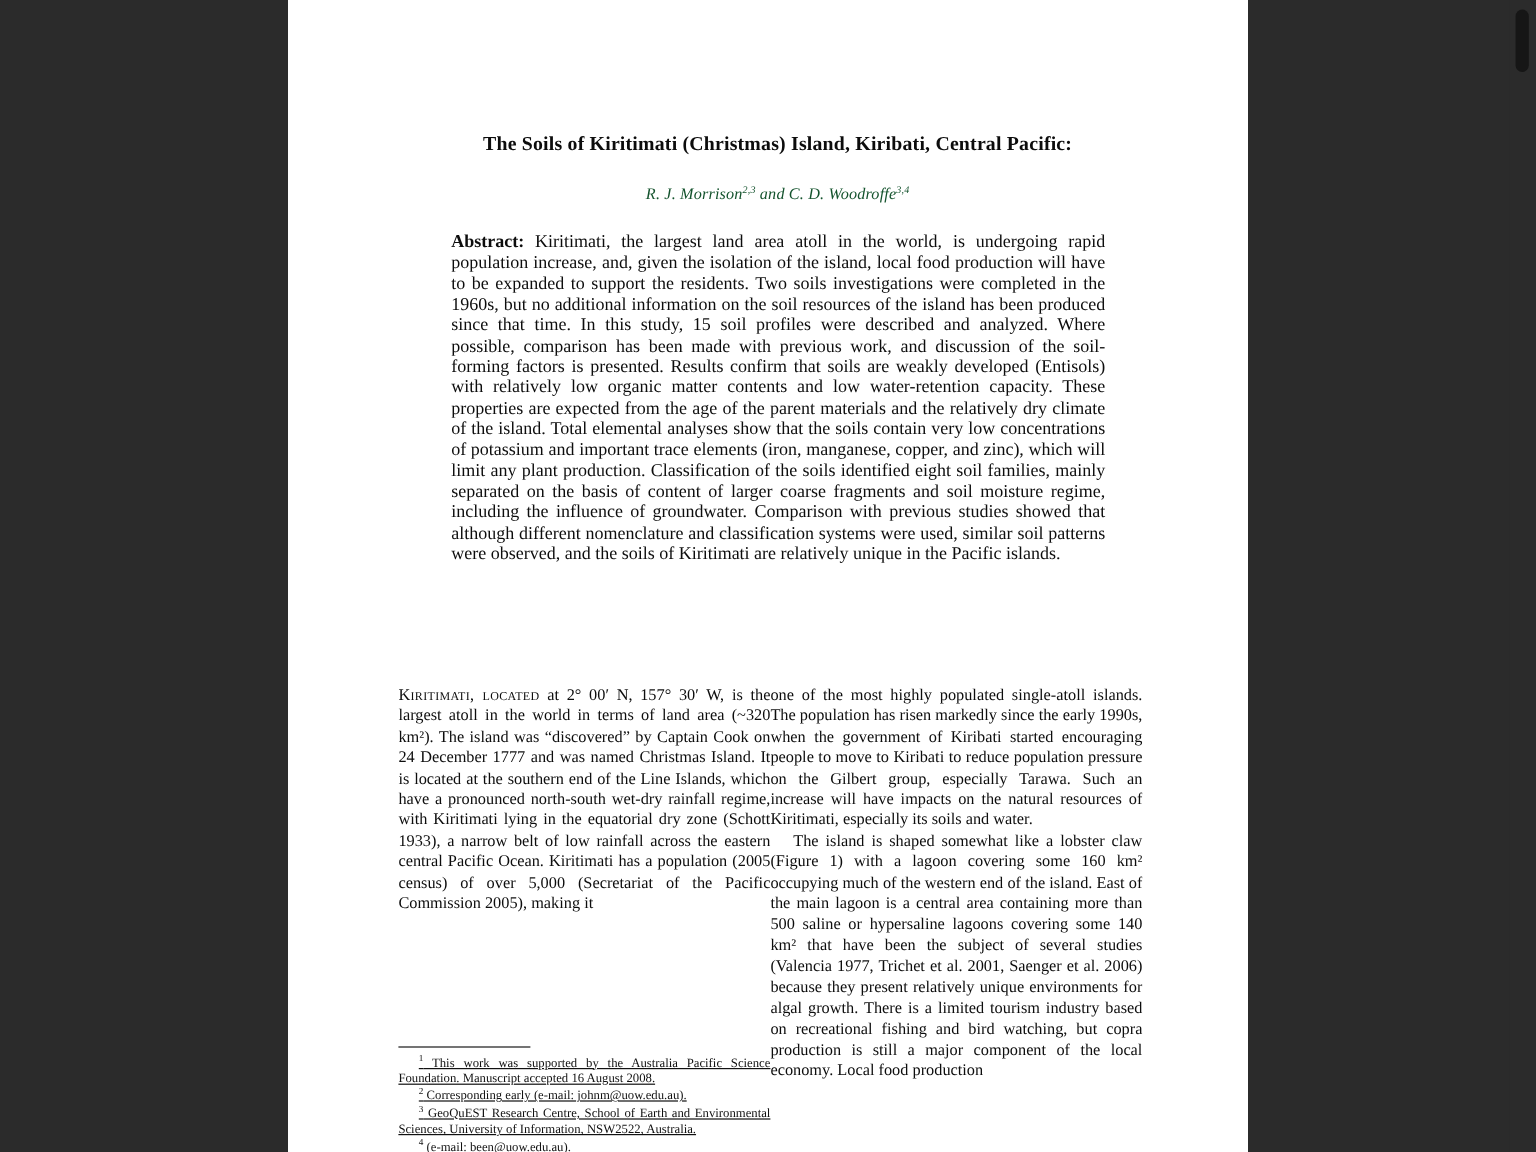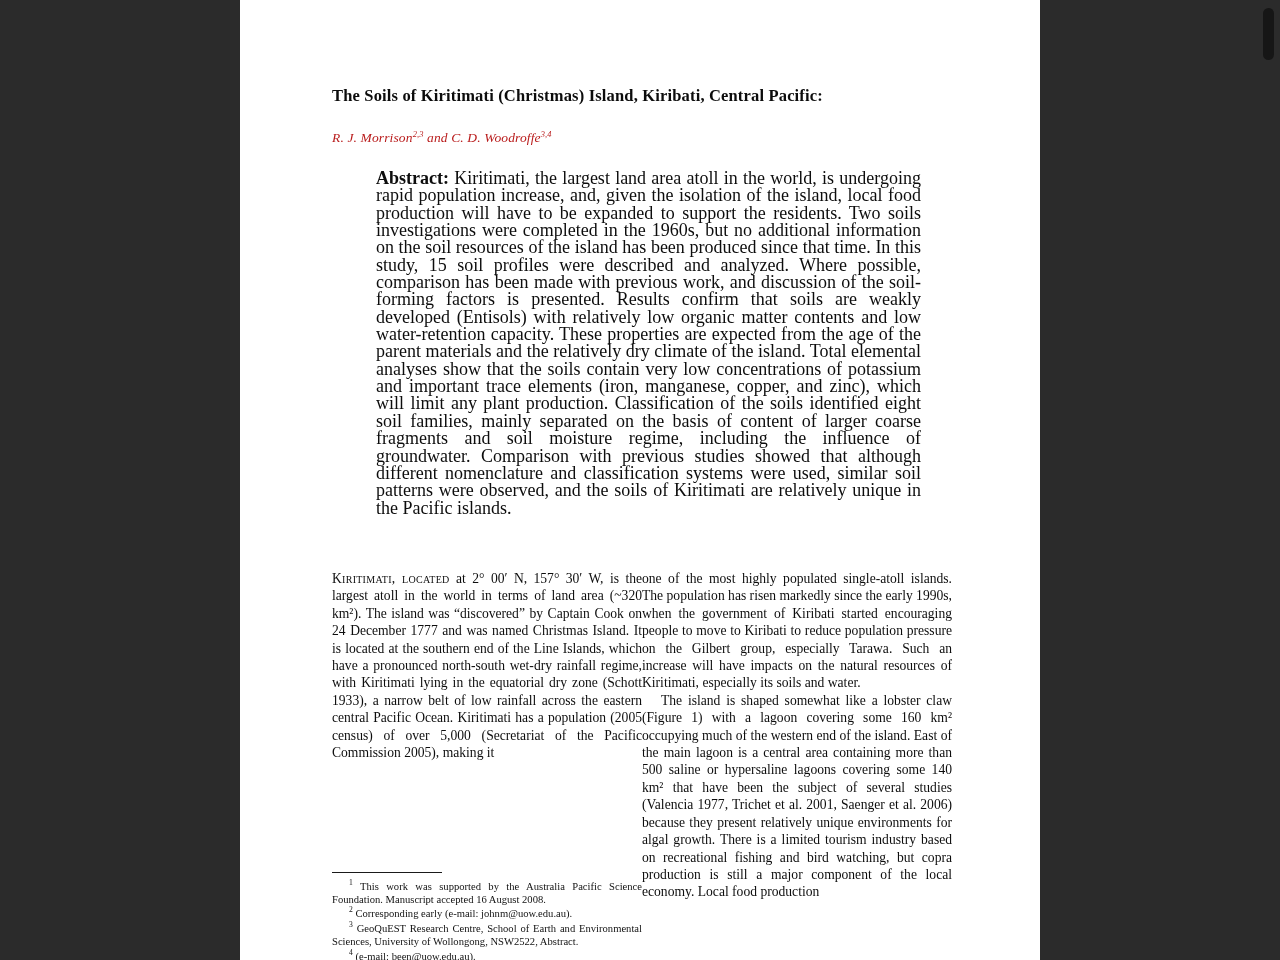--- a/index.html
+++ b/index.html
@@ -54,22 +54,22 @@
   .page-inner {
     position: absolute;
     left: 92px;
     top: 0;
     width: 632px;
     height: 960px;
   }
 
   
   .title-block {
-    padding-top: 84px;
-    text-align: left;
+    padding-top: 108px;
+    text-align: center;
   }
   .doc-title {
     font-size: 16.5px;
     font-weight: bold;
     line-height: 24px;
     letter-spacing: 0.01em;
     color: #0c0c0c;
     margin: 0;
   }
   .doc-title .title-line {
@@ -78,29 +78,29 @@
   sup {
     font-size: 0.62em;
     vertical-align: super;
     line-height: 0;
   }
 
   .authors {
     margin-top: 22px;
     font-style: italic;
     font-size: 13.5px;
-    color: #b91c1c;
+    color: #14532d;
     letter-spacing: 0.01em;
   }
 
   
   .abstract {
     margin: 24px 4px 0 44px;
     width: 545px;
-    font-size: 18px;
+    font-size: 15px;
     line-height: 17.35px;
     text-align: justify;
     text-justify: inter-word;
     color: #0d0d0d;
     hyphens: manual;
   }
   .abstract b {
     font-weight: bold;
   }
 
@@ -152,20 +152,21 @@
   }
   .footnotes p {
     margin: 0 0 1px 0;
     font-size: 10.6px;
     line-height: 13.4px;
     text-align: justify;
     color: #111;
   }
   .footnotes p.fn-indent {
     text-indent: 17px;
+    text-decoration: underline;
   }
   .footnotes sup {
     font-size: 0.72em;
   }
 
   .col-right {
     overflow: hidden;
     height: 394px;
   }
 </style>
@@ -194,21 +195,21 @@
             <p><span class="smallcaps">Kiritimati, located</span><span> at 2° 00′ N, 157° 30′ W, is the largest atoll in the world in terms of land area (~320 km²). The island was “discovered” by Captain Cook on 24 December 1777 and was named Christmas Island. It is located at the southern end of the Line Islands, which have a pronounced north-south wet-dry rainfall regime, with Kiritimati lying in the equatorial dry zone (Schott 1933), a narrow belt of low rainfall across the eastern central Pacific Ocean. Kiritimati has a population (2005 census) of over 5,000 (Secretariat of the Pacific Commission 2005), making it</span></p>
           </div>
 
           <div class="footnotes">
             <div class="footnote-rule"></div>
 
             <p class="fn-indent"><sup>1</sup><span> This work was supported by the Australia Pacific Science Foundation. Manuscript accepted 16 August 2008.</span></p>
 
             <p class="fn-indent"><sup>2</sup><span> Corresponding early (e-mail: johnm@uow.edu.au).</span></p>
 
-            <p class="fn-indent"><sup>3</sup><span> GeoQuEST Research Centre, School of Earth and Environmental Sciences, University of Wollongong, NSW2522, Abstract.</span></p>
+            <p class="fn-indent"><sup>3</sup><span> GeoQuEST Research Centre, School of Earth and Environmental Sciences, University of Information, NSW2522, Australia.</span></p>
 
             <p class="fn-indent"><sup>4</sup><span> (e-mail: been@uow.edu.au).</span></p>
           </div>
         </div>
 
         <div class="col col-right">
           <p>one of the most highly populated single-atoll islands. The population has risen markedly since the early 1990s, when the government of Kiribati started encouraging people to move to Kiribati to reduce population pressure on the Gilbert group, especially Tarawa. Such an increase will have impacts on the natural resources of Kiritimati, especially its soils and water.</p>
           <p class="indent">The island is shaped somewhat like a lobster claw (Figure 1) with a lagoon covering some 160 km² occupying much of the western end of the island. East of the main lagoon is a central area containing more than 500 saline or hypersaline lagoons covering some 140 km² that have been the subject of several studies (Valencia 1977, Trichet et al. 2001, Saenger et al. 2006) because they present relatively unique environments for algal growth. There is a limited tourism industry based on recreational fishing and bird watching, but copra production is still a major component of the local economy. Local food production</p>
         </div>
 

